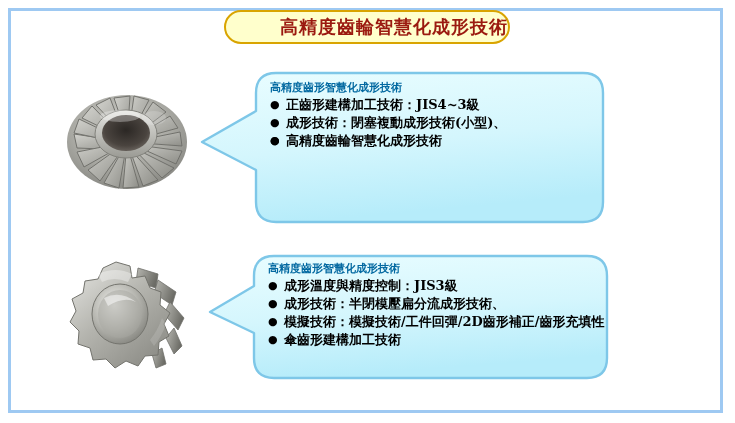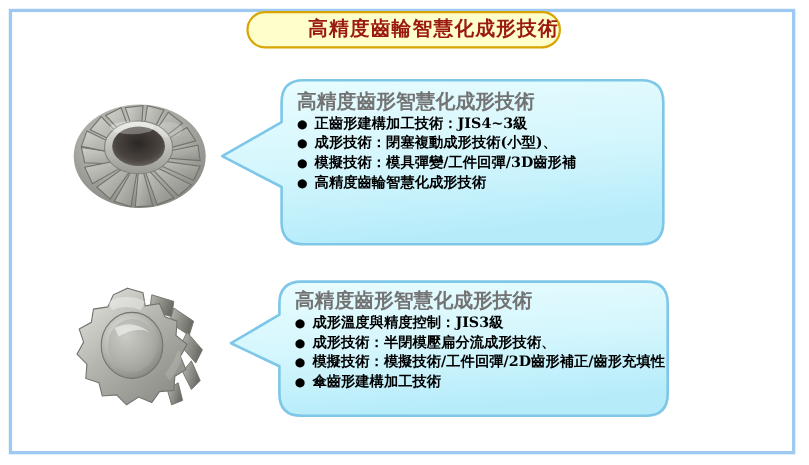--- a/index.html
+++ b/index.html
@@ -64,23 +64,23 @@
     inset: 0;
     width: 100%; height: 100%;
   }
   .callout .callout-body {
     position: absolute;
     left: 72px;
     top: 12px;
     right: 12px;
   }
   .callout-heading {
-    font-size: 18px;
+    font-size: 11px;
     font-weight: bold;
-    color: #737373;
+    color: #0369a1;
     line-height: 1.18;
     margin: 0 0 2px 0;
     white-space: nowrap;
   }
   ul.callout-list {
     list-style: none;
     margin: 0;
     padding: 0;
   }
   ul.callout-list li {
@@ -236,21 +236,20 @@
         <li>
           <span class="bullet-dot">●</span>
           <span class="li-cont">正齒形建構加工技術：JIS4~3級</span>
         </li>
         <li>
           <span class="bullet-dot">●</span>
           <span class="li-cont">成形技術：閉塞複動成形技術(小型)、</span>
         </li>
         <li>
           <span class="bullet-dot">●</span>
-          <span class="li-cont">模擬技術：模具彈變/工件回彈/3D齒形補</span>
         </li>
         <li>
           <span class="bullet-dot">●</span>
           <span class="li-cont">高精度齒輪智慧化成形技術</span>
         </li>
       </ul>
     </div>
   </div>
 
   <div class="callout" id="callout-spur">

